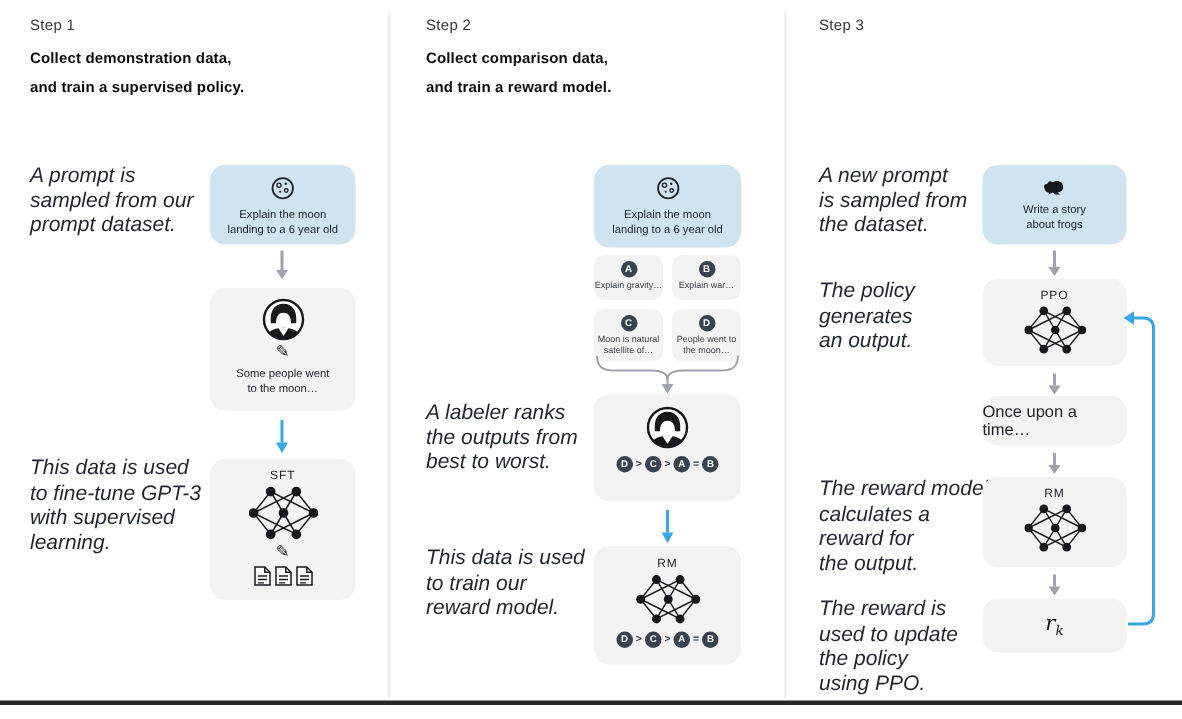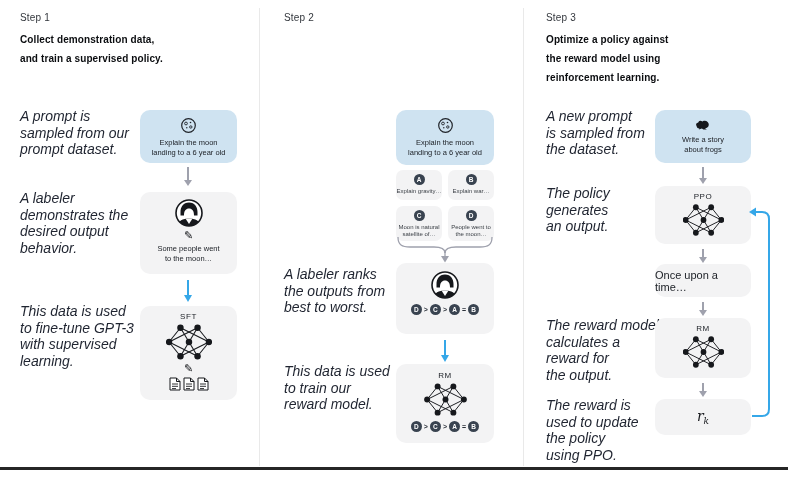--- a/index.html
+++ b/index.html
@@ -48,24 +48,20 @@
   <div class="divider" style="left:523px"></div>
   <div class="bottom-line"></div>
 
   <div class="step" style="left:20px;top:12px">Step 1</div>
   <h2 class="title" style="left:20px;top:30px;width:230px">Collect demonstration data,
 and train a supervised policy.</h2>
 
   <div class="tb" style="left:20px;top:108px;width:114px">A prompt is
 sampled from our
 prompt dataset.</div>
-  <div class="tb" style="left:20px;top:190px;width:114px">A labeler
-demonstrates the
-desired output
-behavior.</div>
   <div class="tb" style="left:20px;top:303px;width:116px">This data is used
 to fine-tune GPT-3
 with supervised
 learning.</div>
 
   <div class="card blue" style="left:140px;top:110px;width:97px;height:53px;padding-top:7px">
     <svg width="17" height="17" viewBox="0 0 17 17">
       <circle cx="8.5" cy="8.5" r="6.8" fill="none" stroke="#20242a" stroke-width="1.2"></circle>
       <circle cx="6" cy="6.5" r="1.4" fill="none" stroke="#20242a" stroke-width="0.9"></circle>
       <circle cx="10.5" cy="5.5" r="0.8" fill="#20242a"></circle>
@@ -152,20 +148,22 @@
           <path d="M1,1 h6.5 l3.5,3.5 v8.5 h-10 z" fill="#fff" stroke="#16181c" stroke-width="1"></path>
           <path d="M7.5,1 v3.5 h3.5" fill="none" stroke="#16181c" stroke-width="1"></path>
           <line x1="3" y1="7" x2="9" y2="7" stroke="#16181c" stroke-width="0.9"></line>
           <line x1="3" y1="9.3" x2="9" y2="9.3" stroke="#16181c" stroke-width="0.9"></line>
           <line x1="3" y1="11.6" x2="7" y2="11.6" stroke="#16181c" stroke-width="0.9"></line>
         </svg>
     </div>
   </div>
 
   <div class="step" style="left:284px;top:12px">Step 2</div>
+  <h2 class="title" style="left:284px;top:30px;width:230px">Collect comparison data,
+and train a reward model.</h2>
 
   <div class="tb" style="left:284px;top:266px;width:112px">A labeler ranks
 the outputs from
 best to worst.</div>
   <div class="tb" style="left:284px;top:363px;width:112px">This data is used
 to train our
 reward model.</div>
 
   <div class="card blue" style="left:396px;top:110px;width:98px;height:55px;padding-top:7px">
     <svg width="17" height="17" viewBox="0 0 17 17">
@@ -269,23 +267,20 @@
       <span class="sep">&gt;</span>
       <span class="badge">C</span>
       <span class="sep">&gt;</span>
       <span class="badge">A</span>
       <span class="sep">=</span>
       <span class="badge">B</span>
     </div>
   </div>
 
   <div class="step" style="left:546px;top:12px">Step 3</div>
-  <h2 class="title" style="left:546px;top:30px;width:235px">Optimize a policy against
-the reward model using
-reinforcement learning.</h2>
 
   <div class="tb" style="left:546px;top:108px;width:110px">A new prompt
 is sampled from
 the dataset.</div>
   <div class="tb" style="left:546px;top:185px;width:110px">The policy
 generates
 an output.</div>
   <div class="tb" style="left:546px;top:317px;width:114px">The reward model
 calculates a
 reward for

